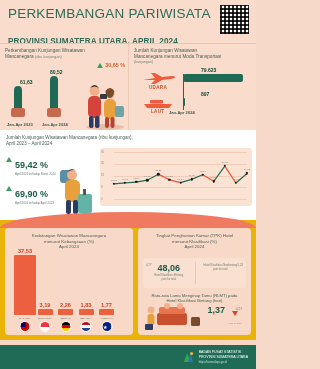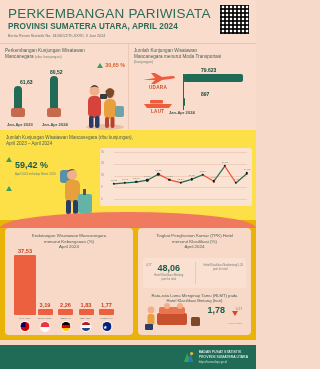--- a/index.html
+++ b/index.html
@@ -7,21 +7,21 @@
     width: 256px; height: 369px;
     font-family: "Liberation Sans", sans-serif;
     background: #f6d9c8;
     overflow: hidden;
   }
   .page { position: relative; width: 256px; height: 369px; background: #f7d8c6; }
 
   
   .header { position: relative; height: 44px; background: #f9dccb; padding: 6px 8px 0 8px; }
   .title-main { font-size: 13.5px; font-weight: 400; color: #2f6b57; letter-spacing: .2px; line-height: 15px; }
-  .title-sub { font-size: 8.2px; font-weight: 700; color: #2f6b57; letter-spacing: .1px; margin-top: 1px; }
+  .title-sub { font-size: 8.2px; font-weight: 700; color: #2f6b57; letter-spacing: .1px; margin-top: 16px; }
   .title-brs { font-size: 3.6px; color: #5d6f66; margin-top: 2.5px; letter-spacing: .1px; }
   .qr { position: absolute; right: 7px; top: 5px; width: 29px; height: 29px;
         background:
           repeating-linear-gradient(90deg,#2e2e2e 0 2px,transparent 2px 4px),
           repeating-linear-gradient(0deg,#2e2e2e 0 2px,transparent 2px 4px),
           #ffffff;
         background-blend-mode: multiply; }
   .hdr-rule { position:absolute; left:0; right:0; bottom:0; height:1px; background:#e8c3ae; }
 
   
@@ -62,21 +62,21 @@
   .mval.air { left: 66px; top: -1px; }
   .mval.sea { left: 66px; top: 23px; }
   .mtag { position: absolute; font-size: 4.6px; font-weight: 700; color: #c7502e; letter-spacing: .3px; }
   .mtag.air { left: 14px; top: 17px; }
   .mtag.sea { left: 16px; top: 41px; }
   .plane { position: absolute; left: 6px; top: 4px; width: 34px; height: 12px; }
   .ship { position: absolute; left: 6px; top: 30px; width: 34px; height: 11px; }
   .mfoot { position: absolute; left: 34px; bottom: 1px; font-size: 4.1px; color: #3d5a4d; font-weight: 700; }
 
   
-  .row2 { position: relative; height: 90px; background: #fde047; padding: 5px 6px 0 6px; }
+  .row2 { position: relative; height: 90px; background: #ffffff; padding: 5px 6px 0 6px; }
   .r2title { font-size: 4.6px; color: #4a6157; line-height: 6px; }
   .pcts { position: absolute; left: 6px; top: 24px; width: 56px; }
   .pct-item { display: flex; align-items: flex-start; gap: 3px; margin-bottom: 7px; }
   .pct-val { font-size: 9px; font-weight: 700; color: #1d5a48; line-height: 10px; }
   .pct-note { font-size: 2.9px; color: #6d8378; line-height: 3.4px; margin-top: 1px; }
   .traveler { position: absolute; left: 52px; top: 26px; width: 46px; height: 62px; }
 
   .lcard { position: absolute; right: 4px; top: 18px; width: 152px; height: 58px; background: #fbe3d4; border-radius: 3px; }
   .lchart { position: absolute; inset: 4px 5px 7px 14px; }
   .gl { position: absolute; left: 0; right: 0; height: 1px; background: #f0cdb9; }
@@ -203,20 +203,24 @@
     <div class="pcts">
       <div class="pct-item">
         <span class="tri-up" style="margin-top:3px"></span>
         <span>
           <span class="pct-val">59,42 %</span>
           <div class="pct-note">April 2024 terhadap Maret 2024</div>
         </span>
       </div>
       <div class="pct-item">
         <span class="tri-up" style="margin-top:3px"></span>
+        <span>
+          <span class="pct-val">69,90 %</span>
+          <div class="pct-note">April 2024 terhadap April 2023</div>
+        </span>
       </div>
     </div>
 
     <svg class="traveler" viewBox="0 0 46 62">
       <rect x="8" y="14" width="14" height="13" rx="3" fill="#5a8fa8"></rect>
       <rect x="13" y="24" width="15" height="22" rx="5" fill="#e8a03c"></rect>
       <circle cx="20" cy="19" r="5" fill="#f0b089"></circle>
       <path d="M15 16 q5 -6 10 0 q-2 -4 -10 0z" fill="#6b4228"></path>
       <rect x="14" y="44" width="5" height="14" rx="2" fill="#2b3b63"></rect>
       <rect x="21" y="44" width="5" height="14" rx="2" fill="#2b3b63"></rect>
@@ -342,21 +346,21 @@
         </div>
         <div class="tpk-half">
           <span class="tpk-delta" style="right:3px;top:5px">5,24</span>
           <div class="tpk-lab">Hotel Klasifikasi Nonbintang</div>
           <div class="tpk-lab">poin ke total</div>
         </div>
       </div>
 
       <div class="rlmt-title">Rata-rata Lama Menginap Tamu (RLMT) pada</div>
       <div class="rlmt-title" style="top:70px">Hotel Klasifikasi Bintang  (hari)</div>
-      <div class="rlmt-val">1,78</div>
+      <div class="rlmt-val">1,37</div>
       <div class="rlmt-d">0,27</div>
       <div class="tri-down" style="position:absolute;right:13px;bottom:19px"></div>
       <div class="rlmt-note">poin ke total</div>
 
       <svg class="lobby" viewBox="0 0 62 34">
         <rect x="14" y="16" width="30" height="12" rx="2" fill="#c9502f"></rect>
         <rect x="16" y="10" width="26" height="7" rx="2" fill="#e8754f"></rect>
         <circle cx="8" cy="13" r="3.4" fill="#f0b089"></circle>
         <rect x="4.5" y="17" width="7" height="11" rx="2.5" fill="#e8a03c"></rect>
         <circle cx="24" cy="9" r="3" fill="#f0b089"></circle>

